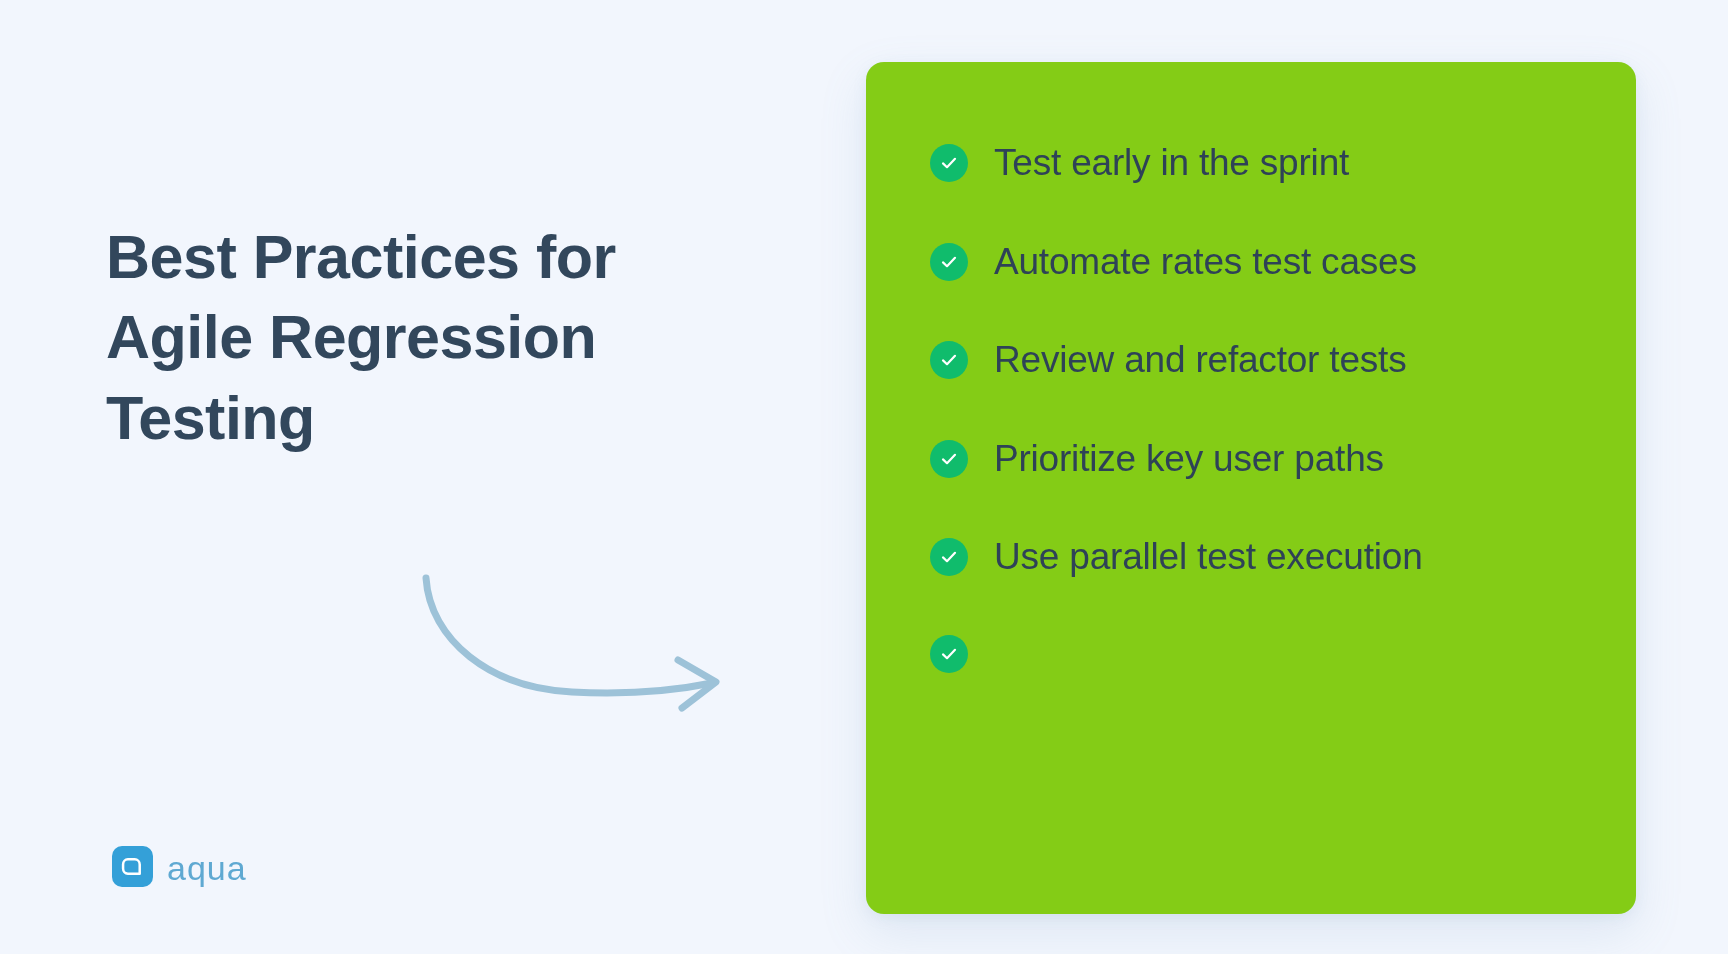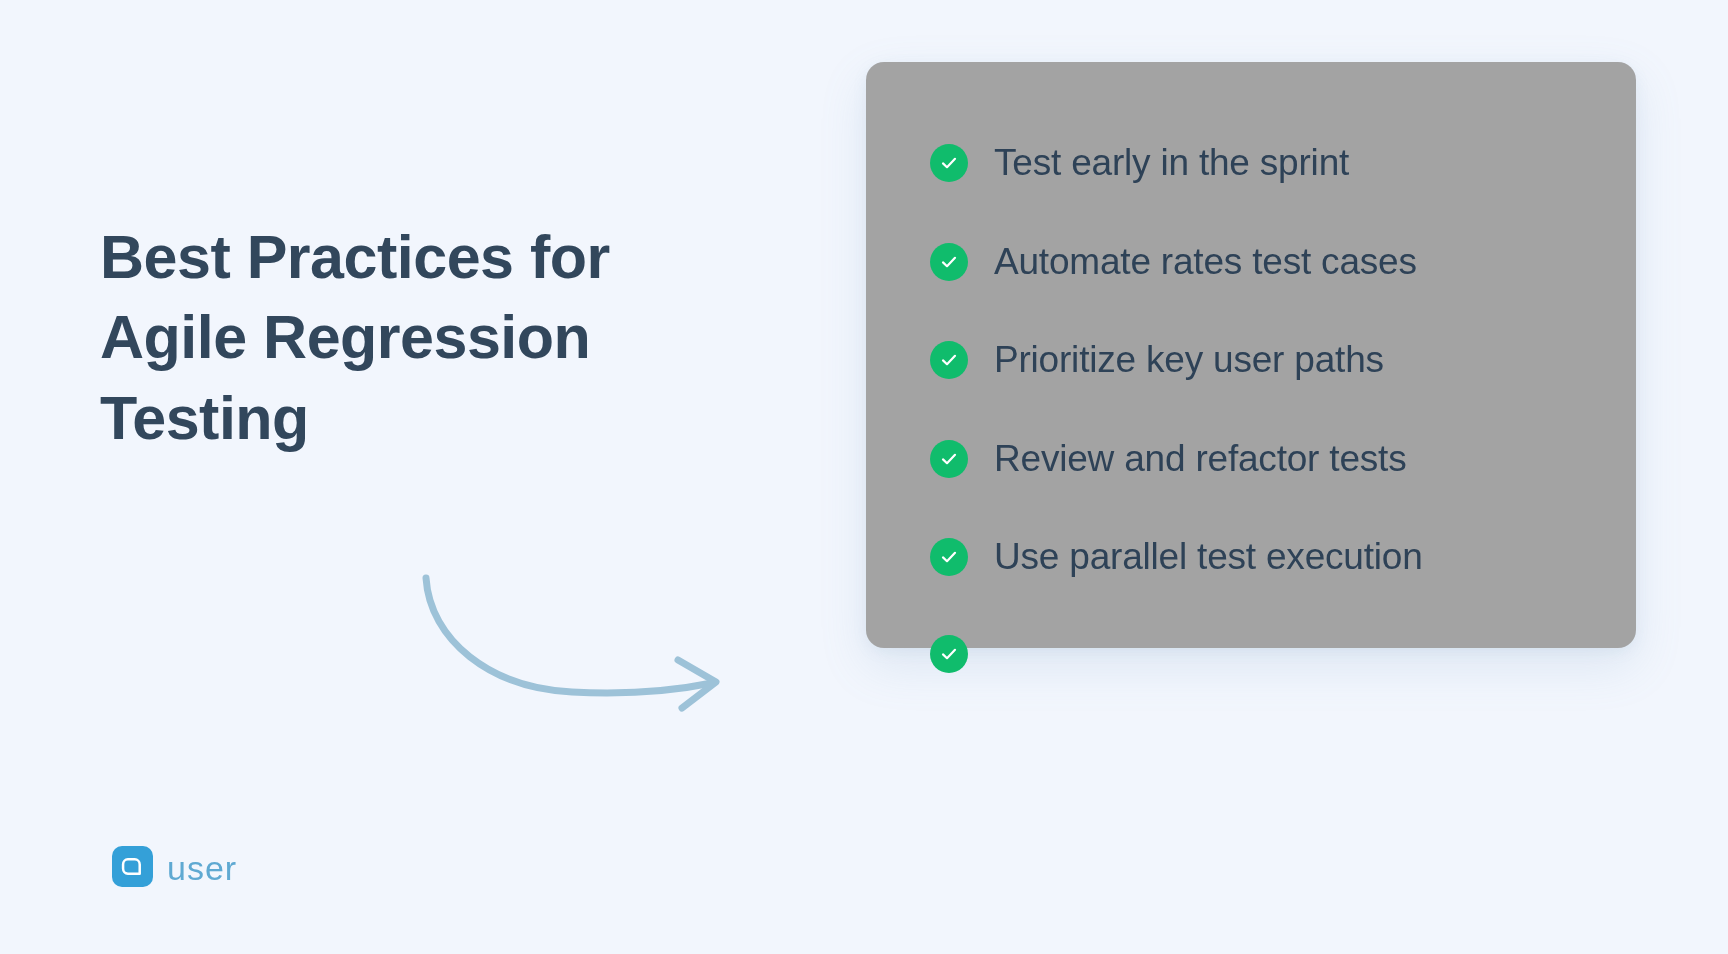--- a/index.html
+++ b/index.html
@@ -28,21 +28,21 @@
   .left-col {
     position: absolute;
     left: 0;
     top: 0;
     width: 840px;
     height: 954px;
   }
 
   .headline {
     position: absolute;
-    left: 100px;
+    left: 106px;
     top: 176px;
     width: 620px;
     font-size: 61px;
     line-height: 1.32;
     font-weight: 700;
     letter-spacing: -0.5px;
     color: #32475c;
     white-space: pre-line;
   }
 
@@ -84,22 +84,22 @@
     position: relative;
     top: 1px;
   }
 
   
   .card {
     position: absolute;
     left: 866px;
     top: 62px;
     width: 770px;
-    height: 586px;
-    background: #a3a3a3;
+    height: 852px;
+    background: #84cc16;
     border-radius: 18px;
     box-shadow: 0 18px 48px rgba(120, 155, 190, 0.16),
                 0 4px 14px rgba(120, 155, 190, 0.10);
   }
 
   .check-list {
     position: absolute;
     left: 64px;
     top: 80px;
     right: 40px;
@@ -152,21 +152,21 @@
       </svg>
     </div>
 
     <div class="logo">
       <span class="logo-mark">
         <svg width="25" height="25" viewBox="0 0 26 26" fill="none" xmlns="http://www.w3.org/2000/svg">
           <path d="M20.5 20.5 H8.2 C5.3 20.5 3.2 18.2 3.2 15.2 V10.8
                    C3.2 7.8 5.3 5.5 8.2 5.5 H15.3 C18.2 5.5 20.5 7.8 20.5 10.8 Z" stroke="#ffffff" stroke-width="2.6" stroke-linejoin="round" stroke-linecap="round" fill="none"></path>
         </svg>
       </span>
-      <span class="logo-word">user</span>
+      <span class="logo-word">aqua</span>
     </div>
   </div>
 
   <div class="card">
     <ul class="check-list" style="list-style:none;margin:0;padding:0;">
 
       <li class="check-item">
         <span class="check-icon">
           <svg width="20" height="20" viewBox="0 0 20 20" fill="none" xmlns="http://www.w3.org/2000/svg">
             <path d="M4 10.4 L8 14.2 L16 5.8" stroke="#ffffff" stroke-width="2.2" stroke-linecap="round" stroke-linejoin="round"></path>
@@ -183,30 +183,30 @@
         </span>
         <span class="check-label">Automate rates test cases</span>
       </li>
 
       <li class="check-item">
         <span class="check-icon">
           <svg width="20" height="20" viewBox="0 0 20 20" fill="none" xmlns="http://www.w3.org/2000/svg">
             <path d="M4 10.4 L8 14.2 L16 5.8" stroke="#ffffff" stroke-width="2.2" stroke-linecap="round" stroke-linejoin="round"></path>
           </svg>
         </span>
+        <span class="check-label">Review and refactor tests</span>
+      </li>
+
+      <li class="check-item">
+        <span class="check-icon">
+          <svg width="20" height="20" viewBox="0 0 20 20" fill="none" xmlns="http://www.w3.org/2000/svg">
+            <path d="M4 10.4 L8 14.2 L16 5.8" stroke="#ffffff" stroke-width="2.2" stroke-linecap="round" stroke-linejoin="round"></path>
+          </svg>
+        </span>
         <span class="check-label">Prioritize key user paths</span>
-      </li>
-
-      <li class="check-item">
-        <span class="check-icon">
-          <svg width="20" height="20" viewBox="0 0 20 20" fill="none" xmlns="http://www.w3.org/2000/svg">
-            <path d="M4 10.4 L8 14.2 L16 5.8" stroke="#ffffff" stroke-width="2.2" stroke-linecap="round" stroke-linejoin="round"></path>
-          </svg>
-        </span>
-        <span class="check-label">Review and refactor tests</span>
       </li>
 
       <li class="check-item">
         <span class="check-icon">
           <svg width="20" height="20" viewBox="0 0 20 20" fill="none" xmlns="http://www.w3.org/2000/svg">
             <path d="M4 10.4 L8 14.2 L16 5.8" stroke="#ffffff" stroke-width="2.2" stroke-linecap="round" stroke-linejoin="round"></path>
           </svg>
         </span>
         <span class="check-label">Use parallel test execution</span>
       </li>

